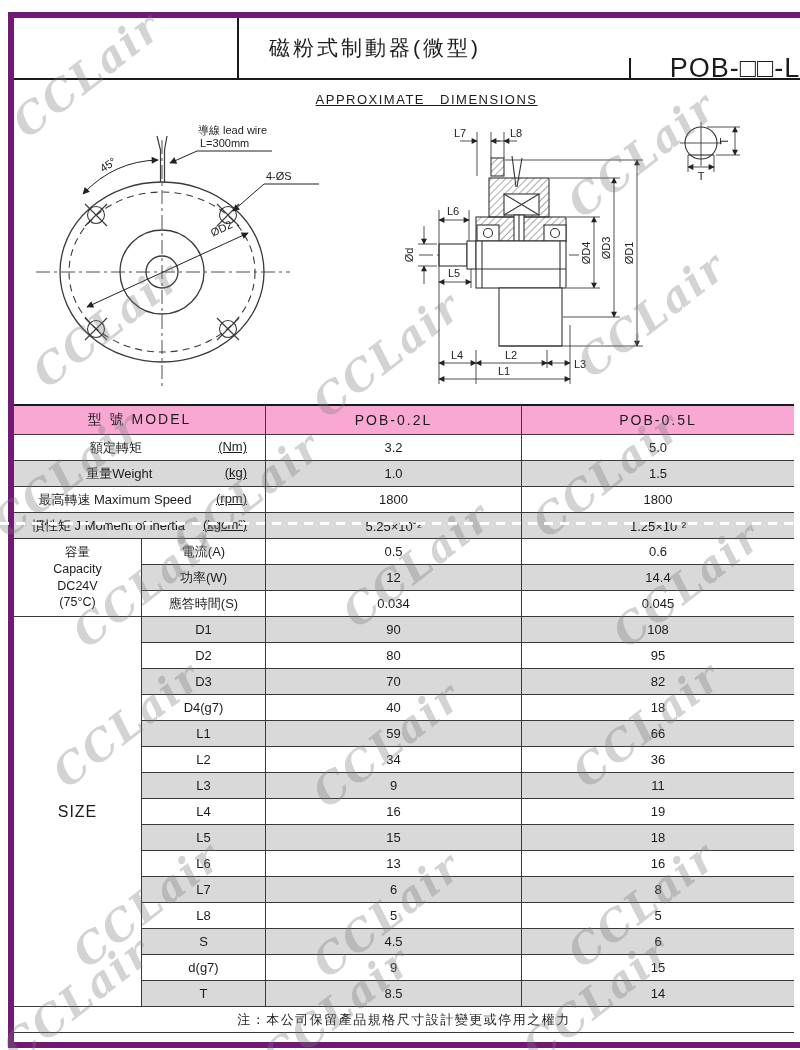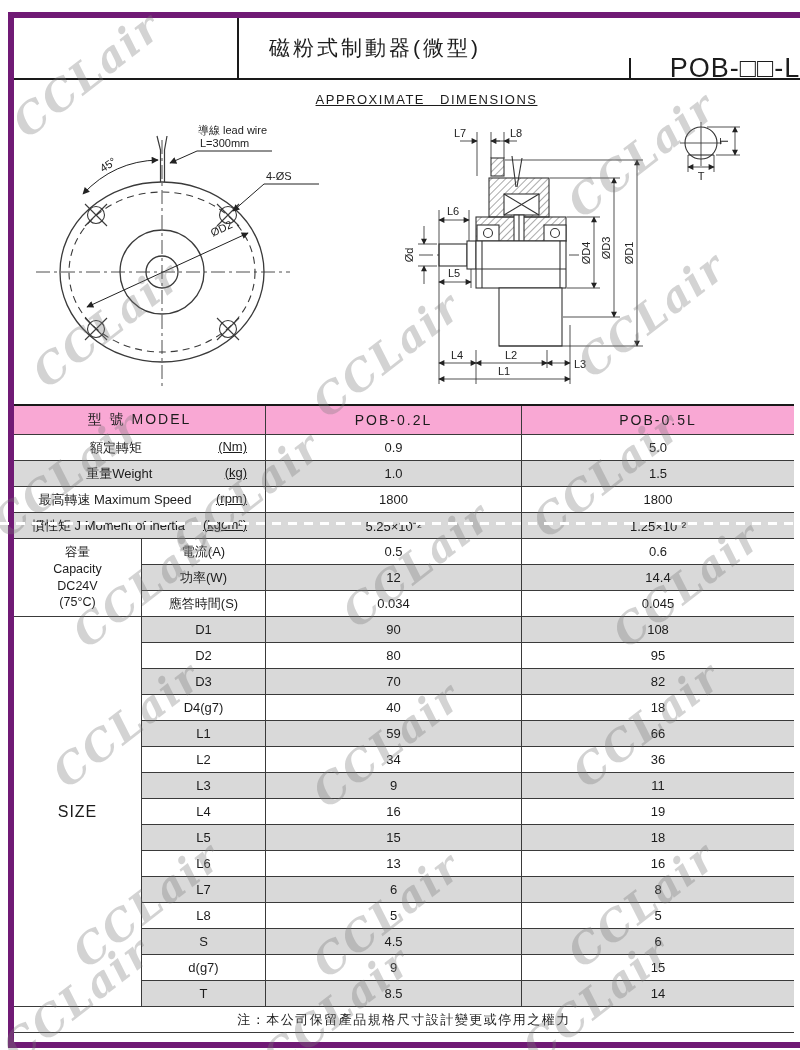--- a/index.html
+++ b/index.html
@@ -263,21 +263,21 @@
           <col style="width:272px">
       </colgroup>
       <tbody id="spec-body">
           <tr class="hd">
             <td colspan="2">型 號 MODEL</td>
             <td>POB-0.2L</td>
             <td>POB-0.5L</td>
           </tr>
           <tr>
             <td class="lblc" colspan="2"><span class="unit">(Nm)</span><span>額定轉矩</span></td>
-            <td>0.9</td>
+            <td>3.2</td>
             <td>5.0</td>
           </tr>
           <tr class="sh">
             <td class="lblc" colspan="2"><span class="unit">(kg)</span><span>重量Weight</span></td>
             <td>1.0</td>
             <td>1.5</td>
           </tr>
           <tr>
             <td class="lblc" colspan="2"><span class="unit">(rpm)</span><span>最高轉速 Maximum Speed</span></td>
             <td>1800</td>

